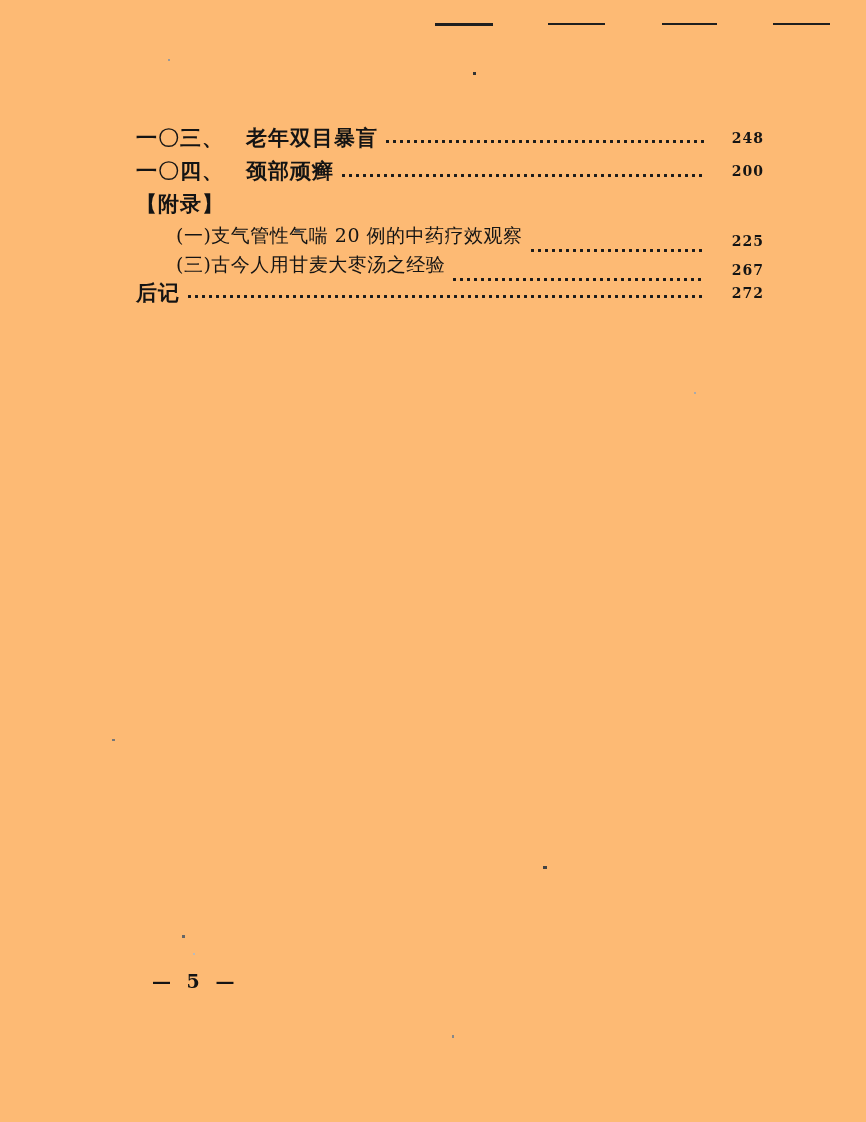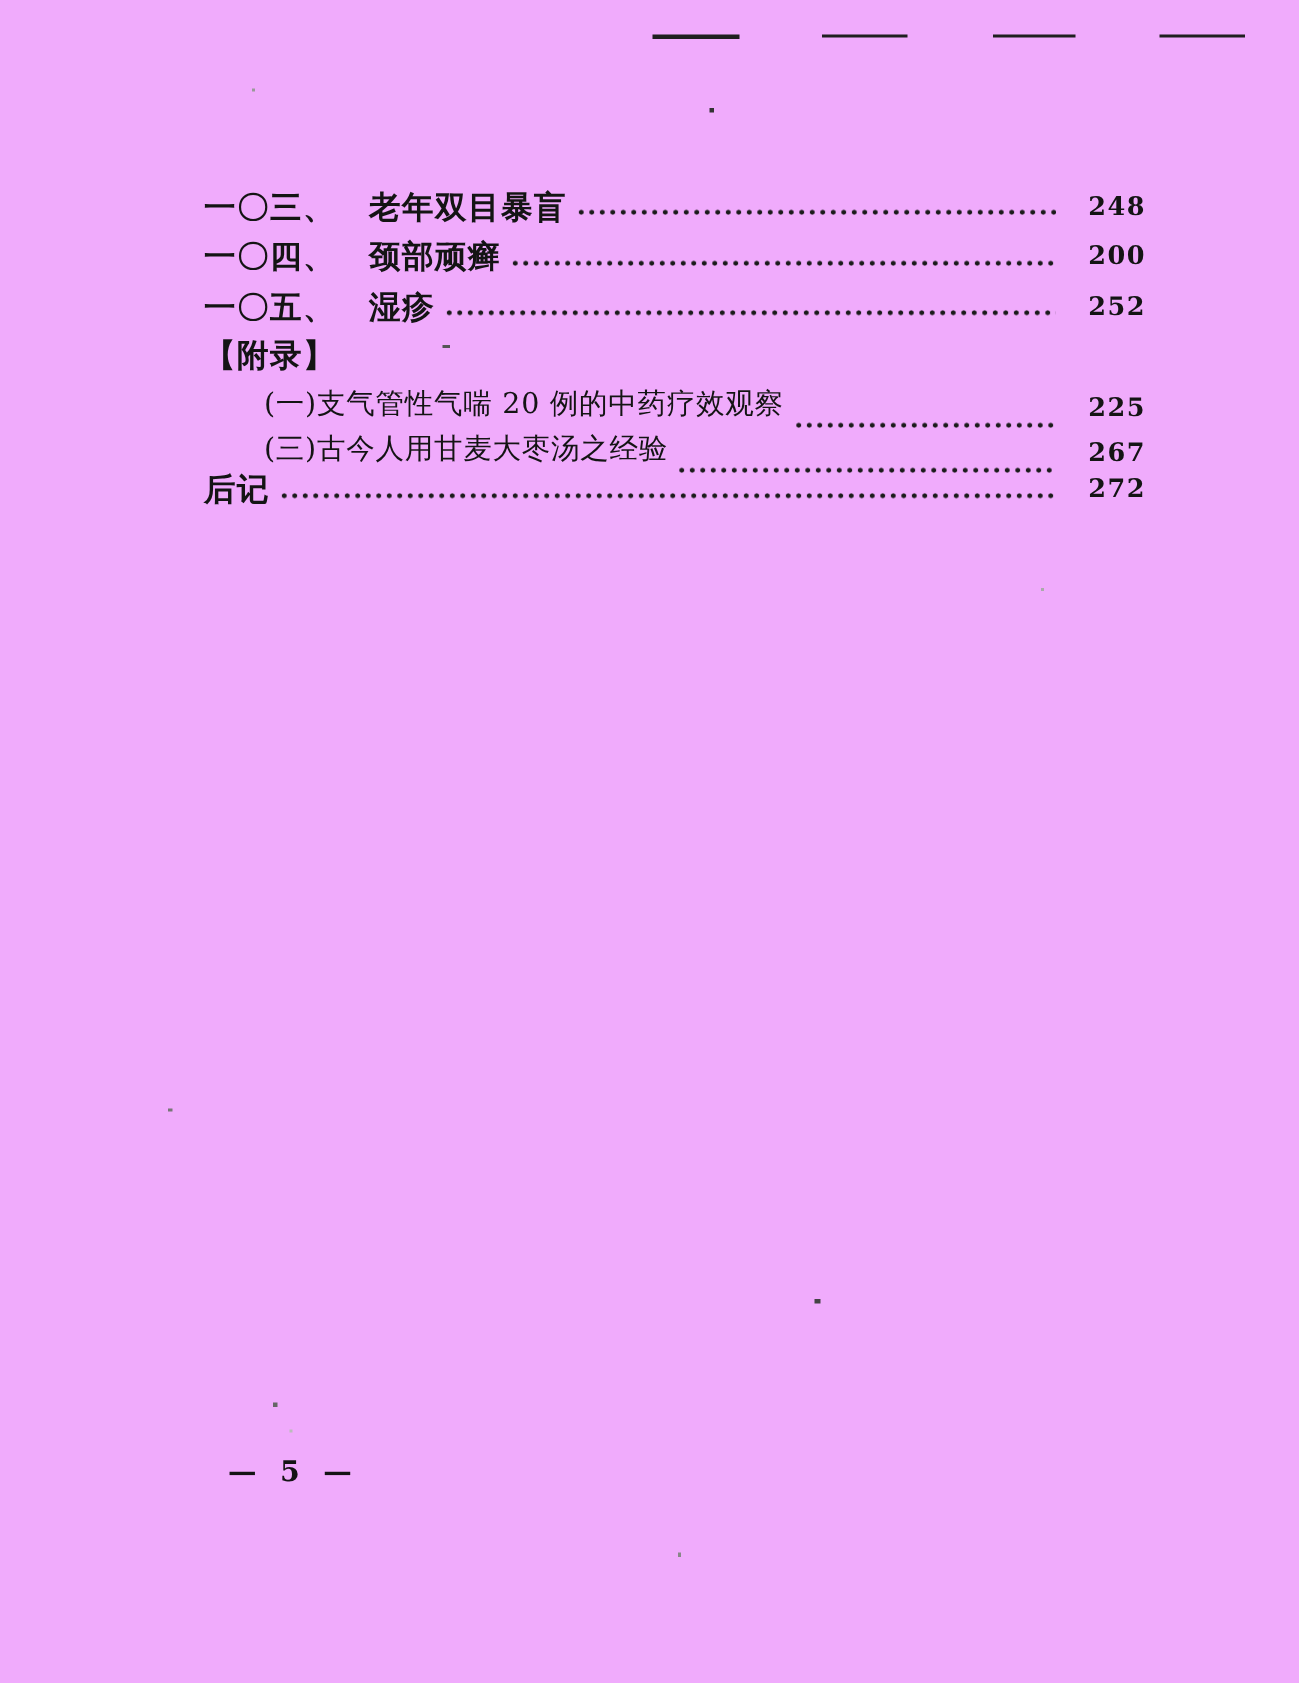--- a/index.html
+++ b/index.html
@@ -4,21 +4,21 @@
 <style>
   html, body {
     margin: 0;
     padding: 0;
     background: #ffffff;
   }
   .page {
     position: relative;
     width: 866px;
     height: 1122px;
-    background: #f0abfc;
+    background: #fdba74;
     overflow: hidden;
     font-family: "DejaVu Serif", "Liberation Serif", serif;
     color: #161616;
   }
 
   
   .top-mark {
     position: absolute;
     top: 23px;
     height: 3px;
@@ -73,21 +73,21 @@
     background-image: radial-gradient(circle, #1b1b1b 1.4px, rgba(0,0,0,0) 1.8px);
     background-size: 7px 5px;
     background-repeat: repeat-x;
     background-position: 0 center;
   }
   .no-leader .leader { background: none; }
   .pagenum {
     flex: 0 0 auto;
     width: 52px;
     text-align: right;
-    font-size: 17px;
+    font-size: 14px;
     font-weight: bold;
     letter-spacing: 1px;
   }
 
   
   .footer {
     position: absolute;
     left: 152px;
     top: 970px;
     font-size: 19px;
@@ -126,25 +126,20 @@
       <span class="leader"></span>
       <span class="pagenum">248</span>
     </div>
 
     <div class="toc-row main">
       <span class="label">一〇四、　颈部顽癣</span>
       <span class="leader"></span>
       <span class="pagenum">200</span>
     </div>
 
-    <div class="toc-row main">
-      <span class="label">一〇五、　湿疹</span>
-      <span class="leader"></span>
-      <span class="pagenum">252</span>
-    </div>
 
     <div class="toc-row main hdr no-leader">
       <span class="label">【附录】</span>
       <span class="leader"></span>
       <span class="pagenum"></span>
     </div>
 
     <div class="toc-row sub">
       <span class="label">(一)支气管性气喘 20 例的中药疗效观察</span>
       <span class="leader"></span>

